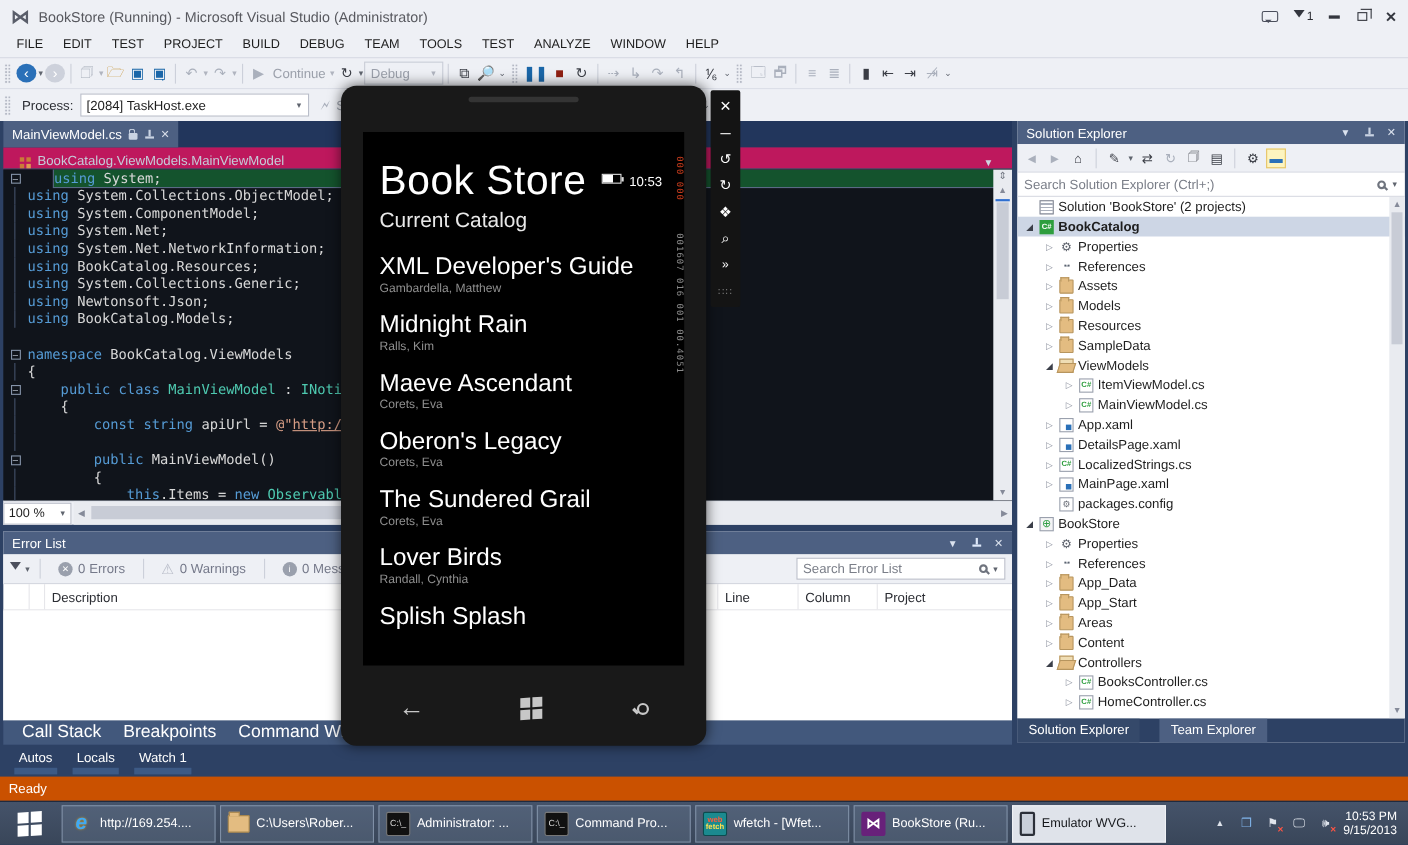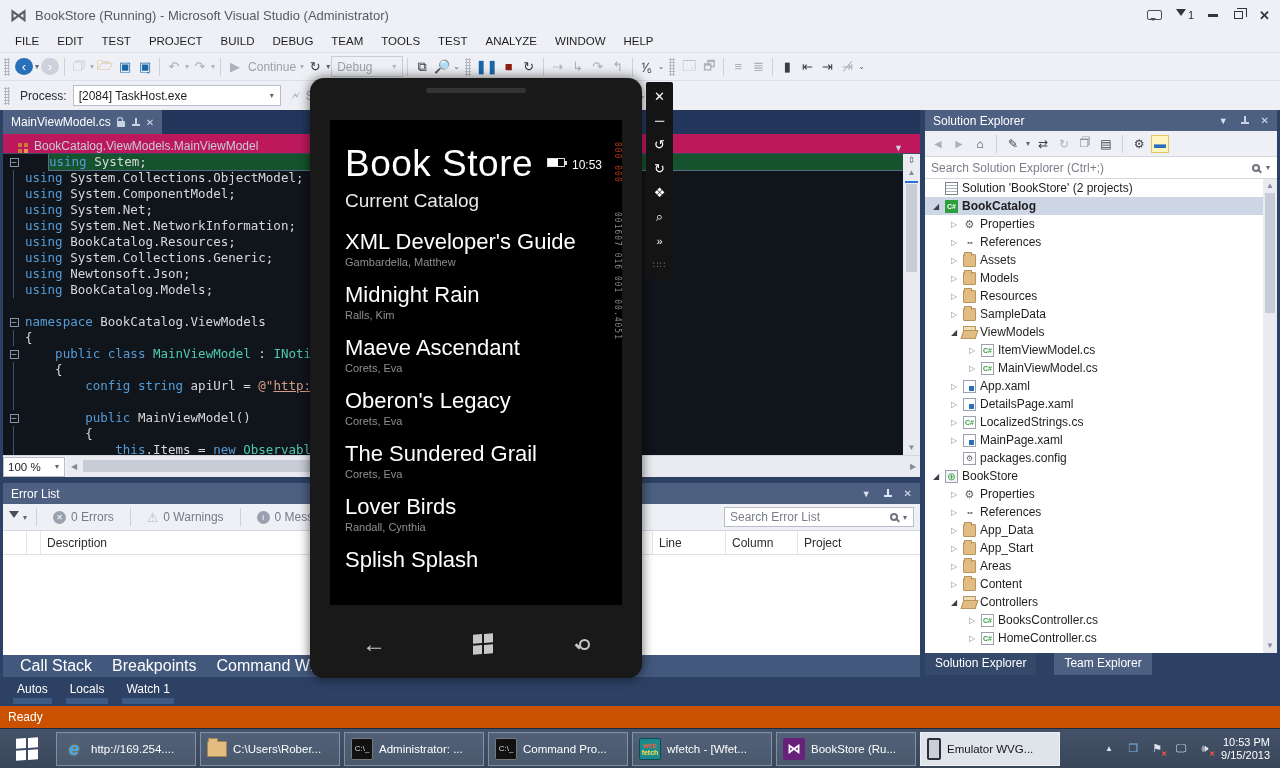--- a/index.html
+++ b/index.html
@@ -330,21 +330,21 @@
           <div class="cl"><span class="gut"><span class="gline"></span></span><span class="ctext"><span class="k">using</span><span class="n"> System.Net.NetworkInformation;</span></span></div>
           <div class="cl"><span class="gut"><span class="gline"></span></span><span class="ctext"><span class="k">using</span><span class="n"> BookCatalog.Resources;</span></span></div>
           <div class="cl"><span class="gut"><span class="gline"></span></span><span class="ctext"><span class="k">using</span><span class="n"> System.Collections.Generic;</span></span></div>
           <div class="cl"><span class="gut"><span class="gline"></span></span><span class="ctext"><span class="k">using</span><span class="n"> Newtonsoft.Json;</span></span></div>
           <div class="cl"><span class="gut"><span class="gline"></span></span><span class="ctext"><span class="k">using</span><span class="n"> BookCatalog.Models;</span></span></div>
           <div class="cl"><span class="gut"></span><span class="ctext"></span></div>
           <div class="cl"><span class="gut"><span class="fbox">–</span></span><span class="ctext"><span class="k">namespace</span><span class="n"> BookCatalog.ViewModels</span></span></div>
           <div class="cl"><span class="gut"><span class="gline"></span></span><span class="ctext"><span class="n">{</span></span></div>
           <div class="cl"><span class="gut"><span class="fbox">–</span></span><span class="ctext"><span class="n">    </span><span class="k">public</span><span class="n"> </span><span class="k">class</span><span class="n"> </span><span class="t">MainViewModel</span><span class="n"> : </span><span class="t">INoti</span></span></div>
           <div class="cl"><span class="gut"><span class="gline"></span></span><span class="ctext"><span class="n">    {</span></span></div>
-          <div class="cl"><span class="gut"><span class="gline"></span></span><span class="ctext"><span class="n">        </span><span class="k">config</span><span class="n"> </span><span class="k">string</span><span class="n"> apiUrl = </span><span class="s">@"</span><span class="u">http:/</span></span></div>
+          <div class="cl"><span class="gut"><span class="gline"></span></span><span class="ctext"><span class="n">        </span><span class="k">const</span><span class="n"> </span><span class="k">string</span><span class="n"> apiUrl = </span><span class="s">@"</span><span class="u">http:/</span></span></div>
           <div class="cl"><span class="gut"><span class="gline"></span></span><span class="ctext"></span></div>
           <div class="cl"><span class="gut"><span class="fbox">–</span></span><span class="ctext"><span class="n">        </span><span class="k">public</span><span class="n"> MainViewModel()</span></span></div>
           <div class="cl"><span class="gut"><span class="gline"></span></span><span class="ctext"><span class="n">        {</span></span></div>
           <div class="cl"><span class="gut"><span class="gline"></span></span><span class="ctext"><span class="n">            </span><span class="k">this</span><span class="n">.Items = </span><span class="k">new</span><span class="n"> </span><span class="t">Observabl</span></span></div>
         </div>
       <div class="vscroll">
         <span class="vsplit">⇕</span>
         <span class="varr">▲</span>
         <span class="vmark"></span>
         <span class="vthumb"></span>

